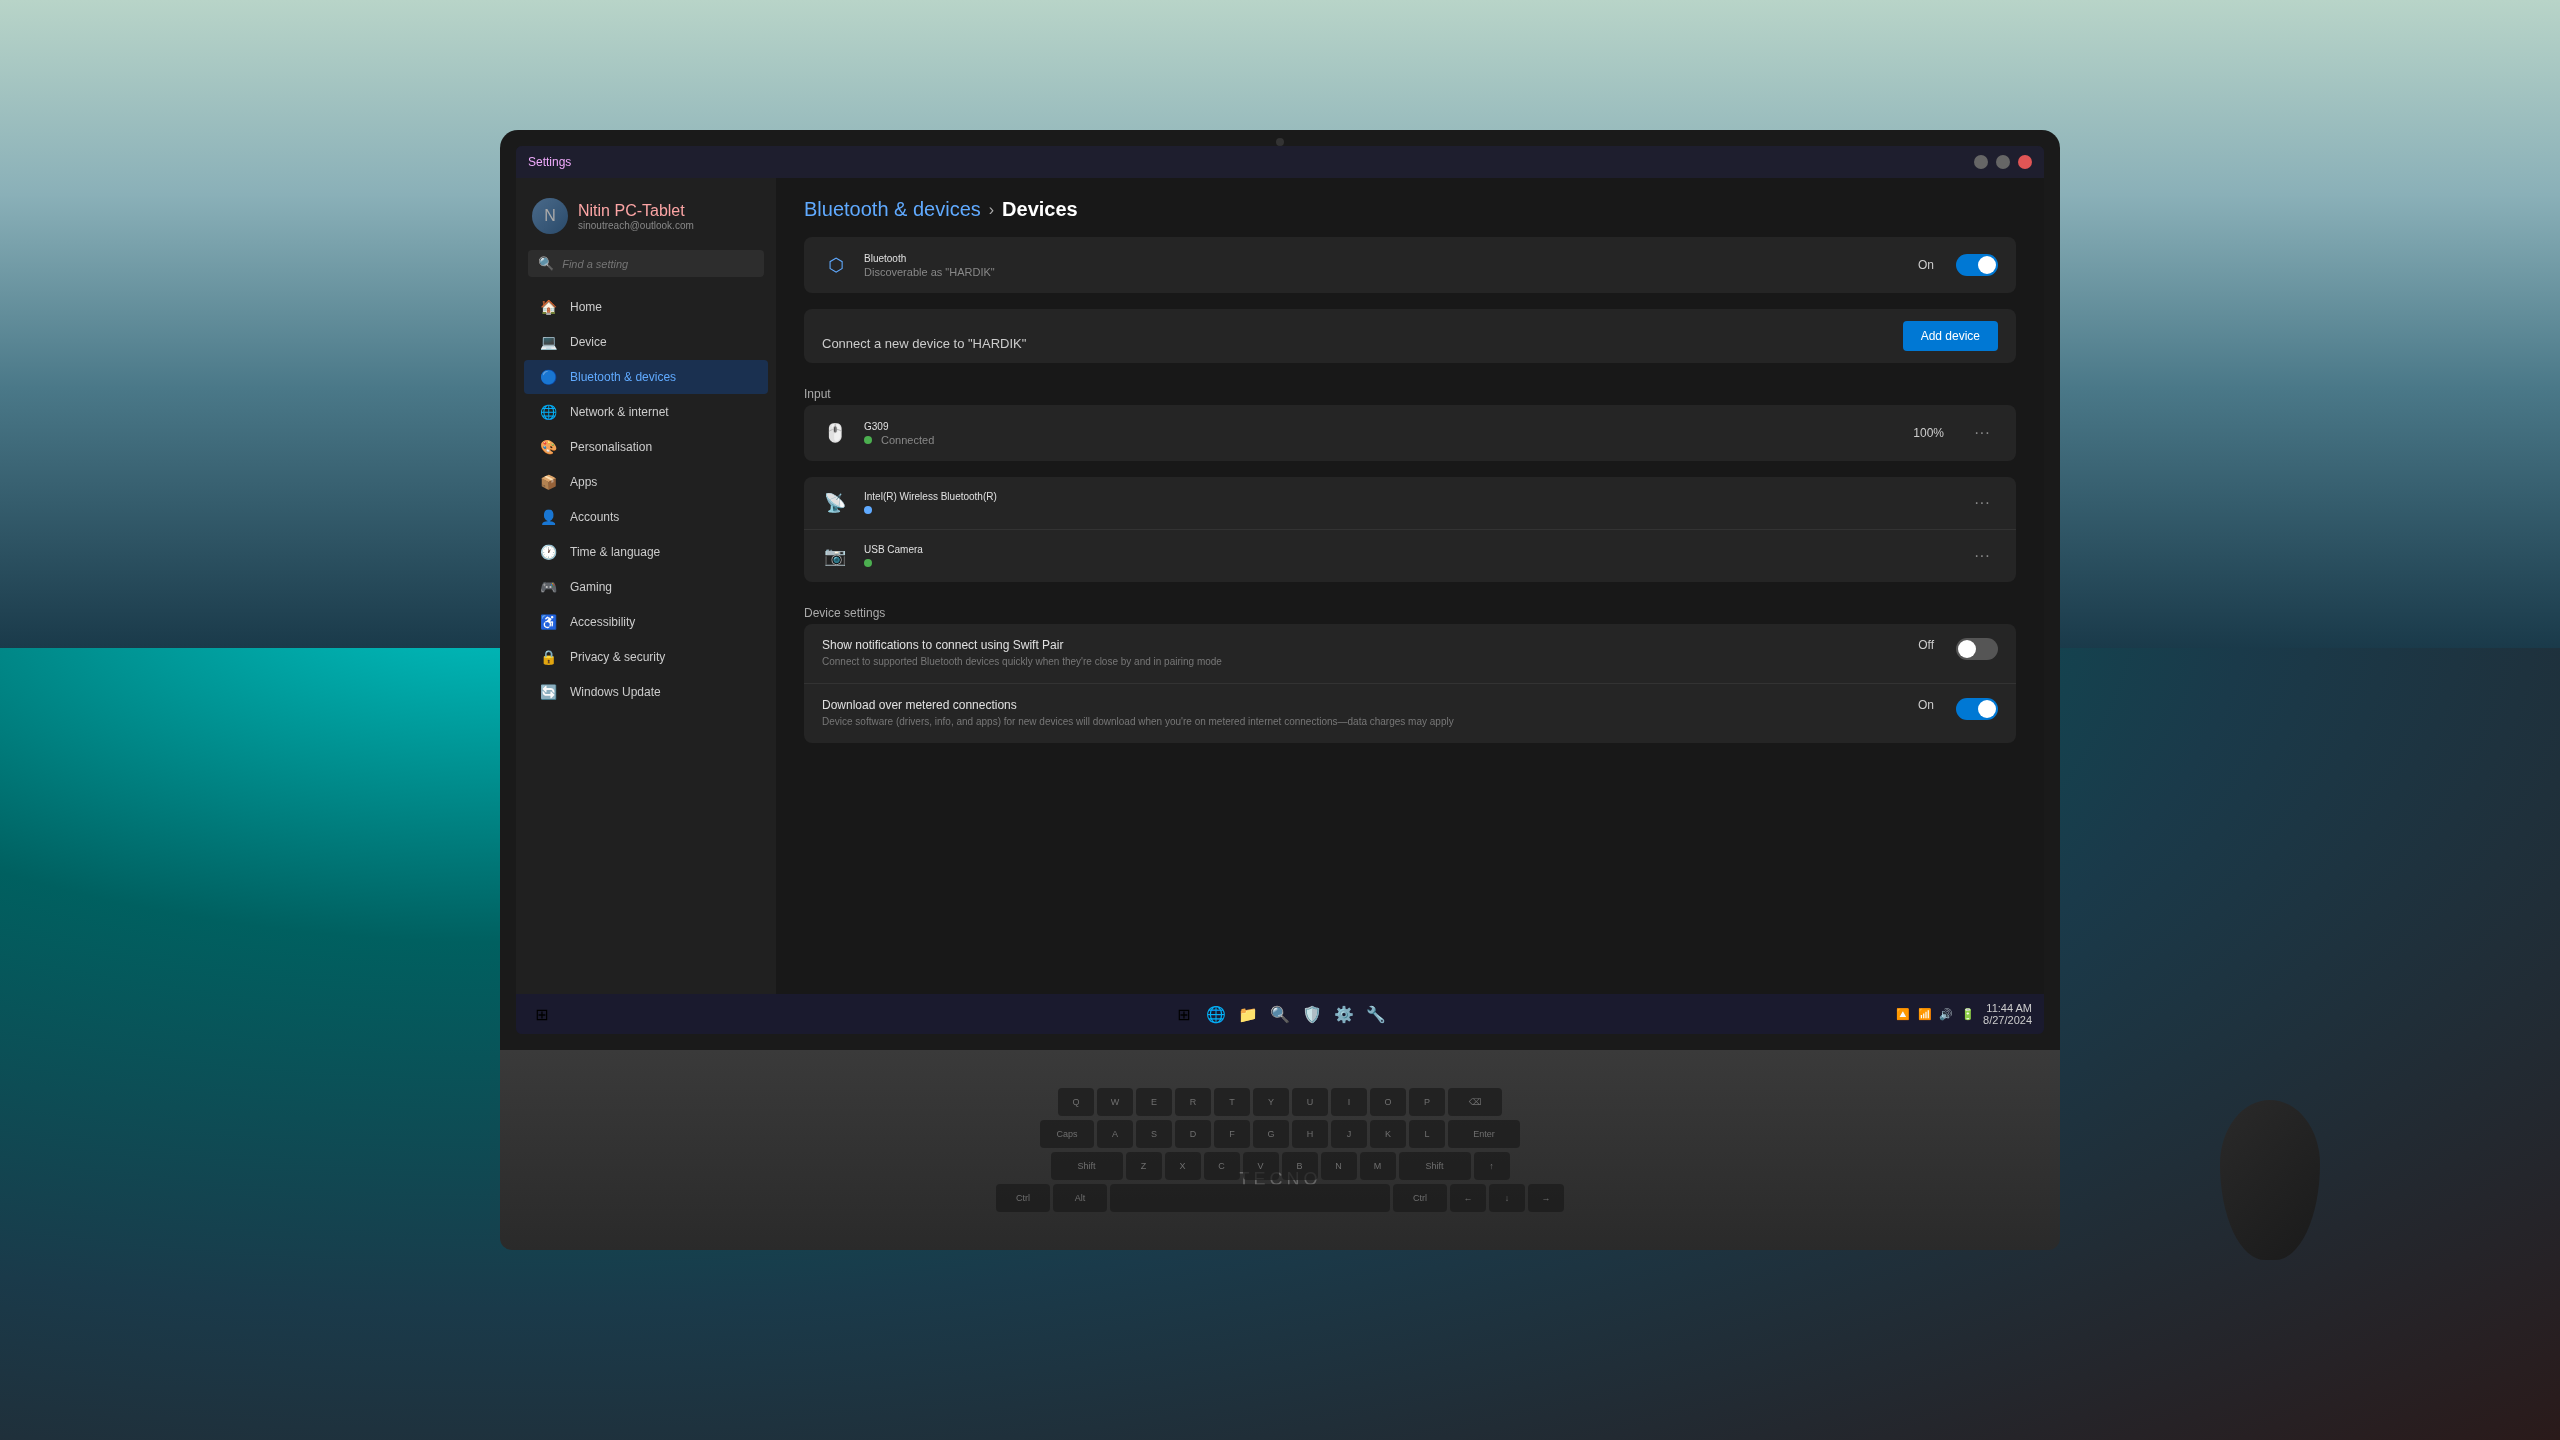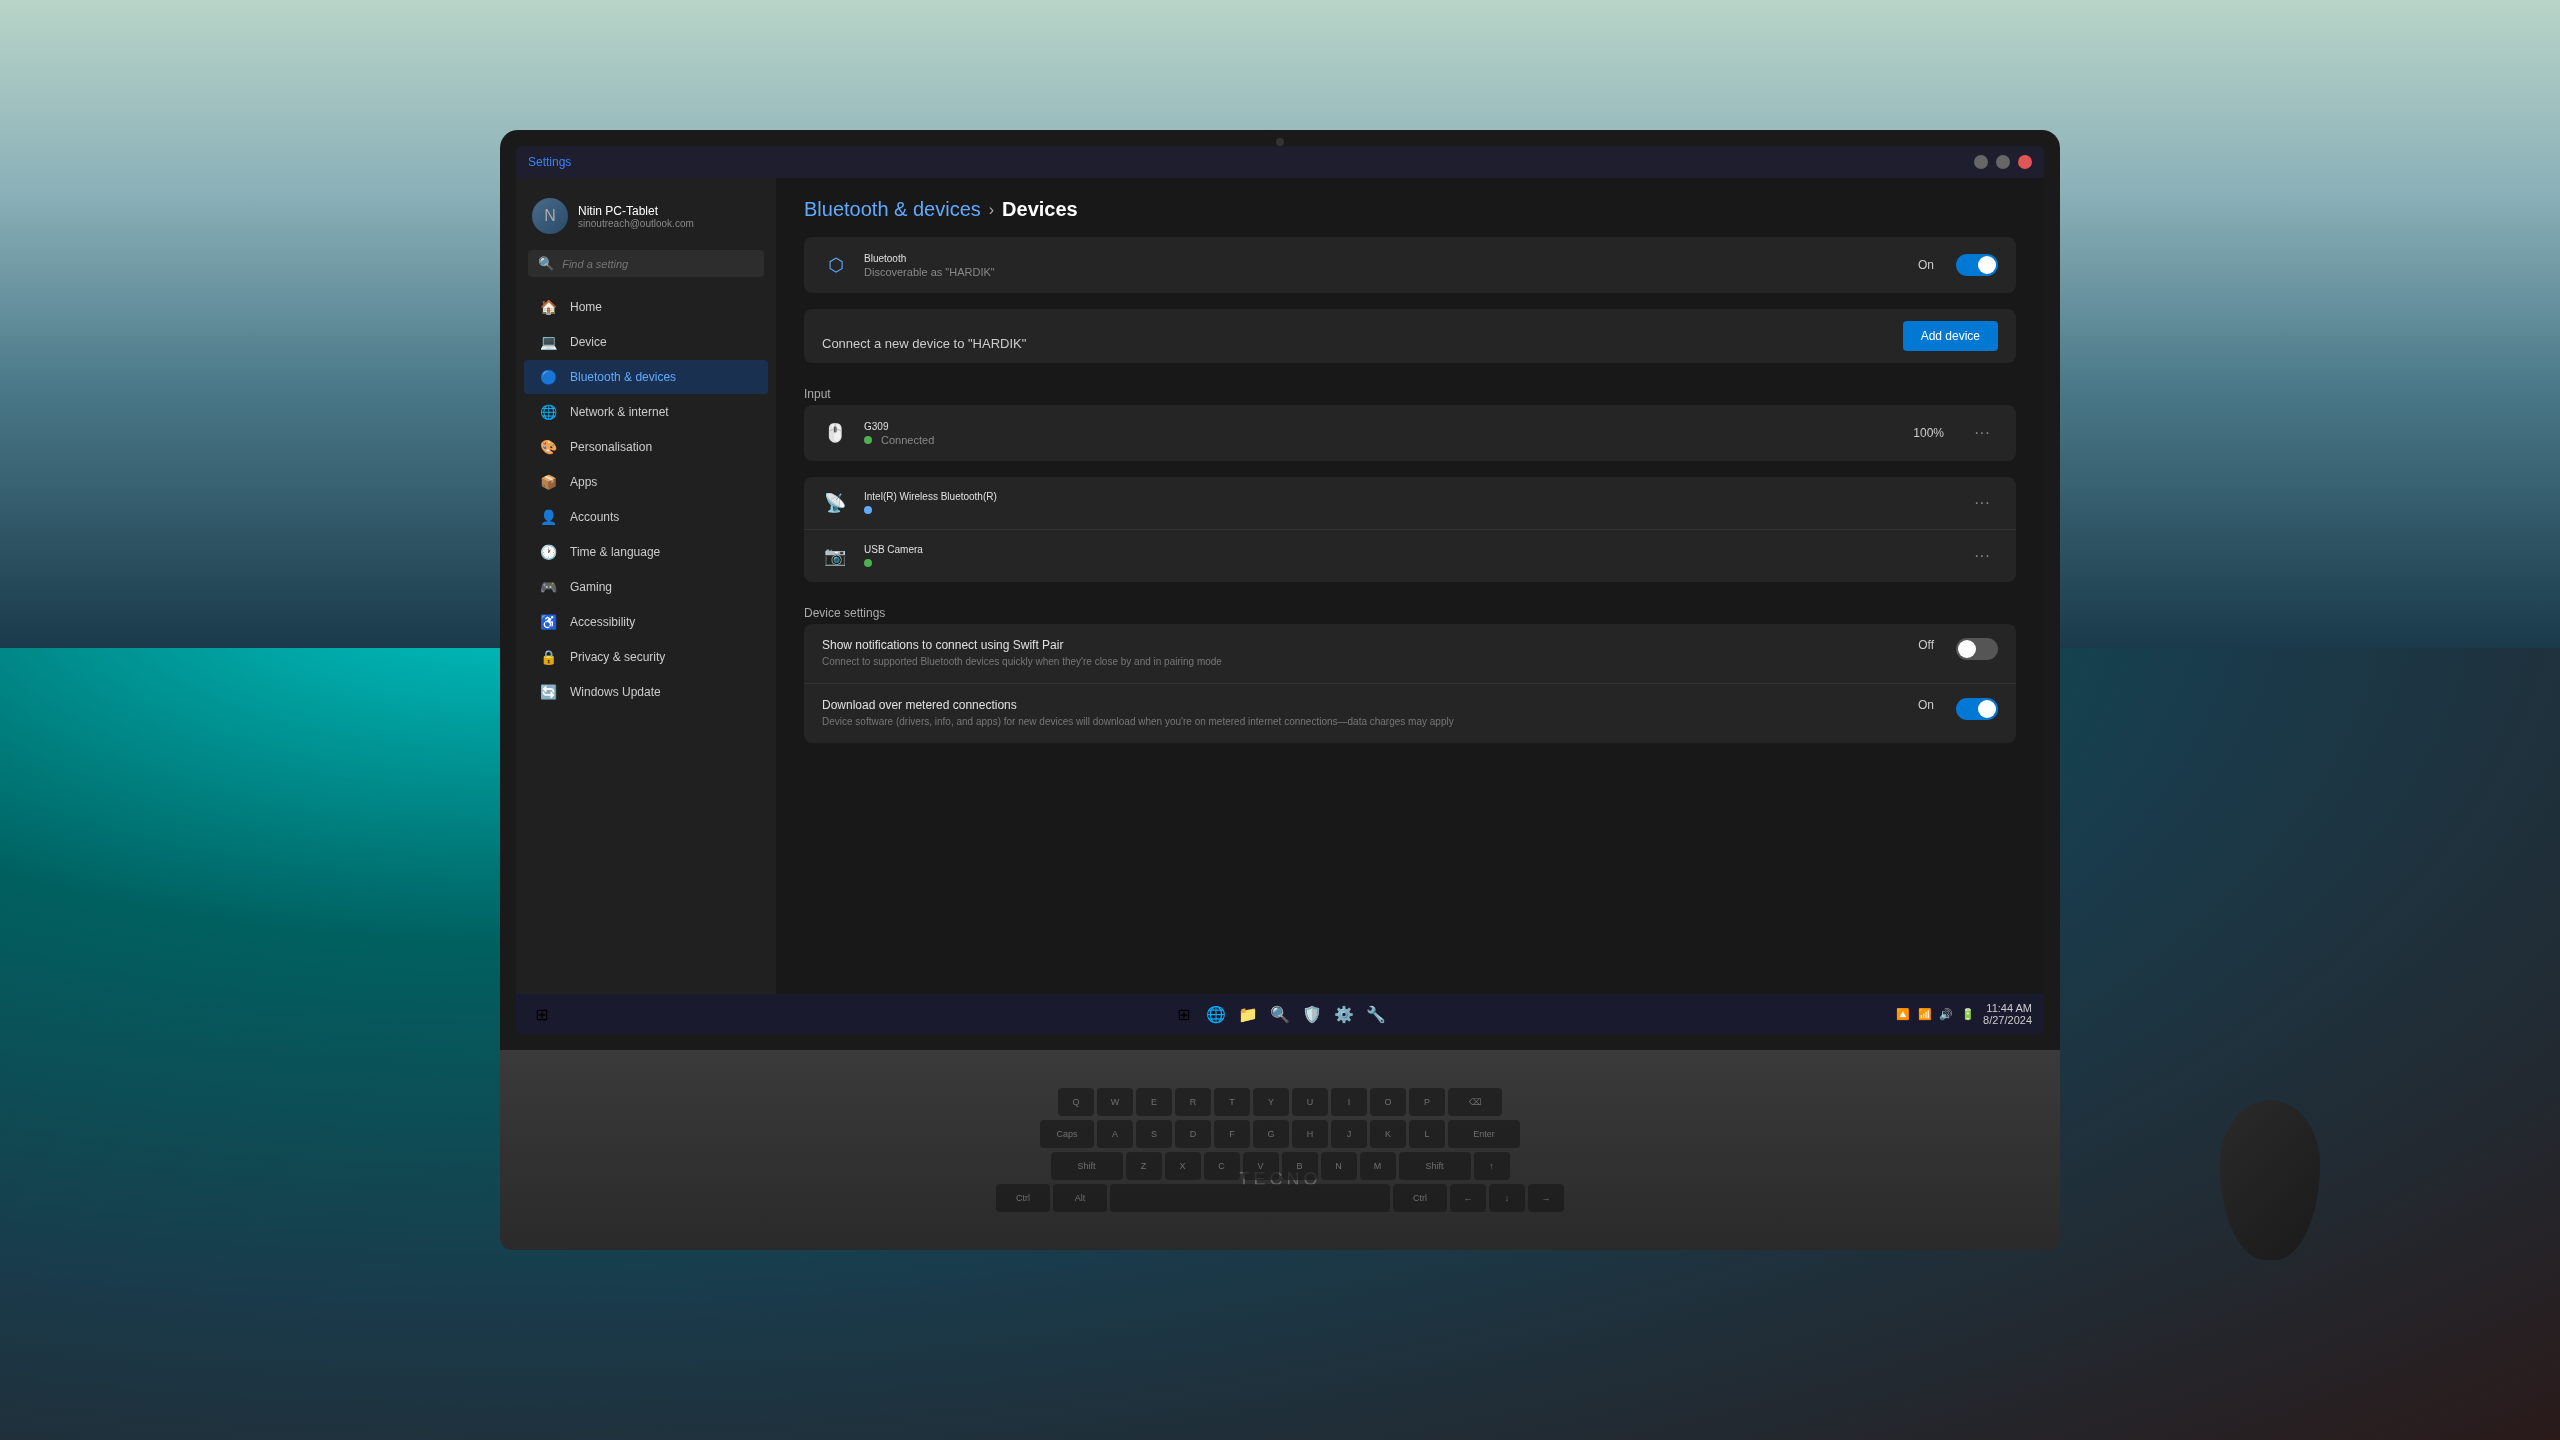--- a/index.html
+++ b/index.html
@@ -79,21 +79,21 @@
       height: 32px;
       background: #1e1e2e;
       display: flex;
       align-items: center;
       padding: 0 12px;
       justify-content: space-between;
       flex-shrink: 0;
     }
     .title-bar-text {
       font-size: 12px;
-      color: #3b82f6;
+      color: #f0abfc;
     }
     .title-bar-controls {
       display: flex;
       gap: 8px;
     }
     .tb-btn {
       width: 14px;
       height: 14px;
       border-radius: 50%;
       cursor: pointer;
@@ -135,22 +135,22 @@
       justify-content: center;
       color: #aaa;
       font-size: 16px;
       flex-shrink: 0;
     }
     .user-info {
       display: flex;
       flex-direction: column;
     }
     .user-name {
-      font-size: 12px;
-      color: #ffffff;
+      font-size: 16px;
+      color: #fca5a5;
       font-weight: 500;
     }
     .user-email {
       font-size: 10px;
       color: #888;
     }
 
     .search-box {
       margin: 0 12px 12px;
       display: flex;

